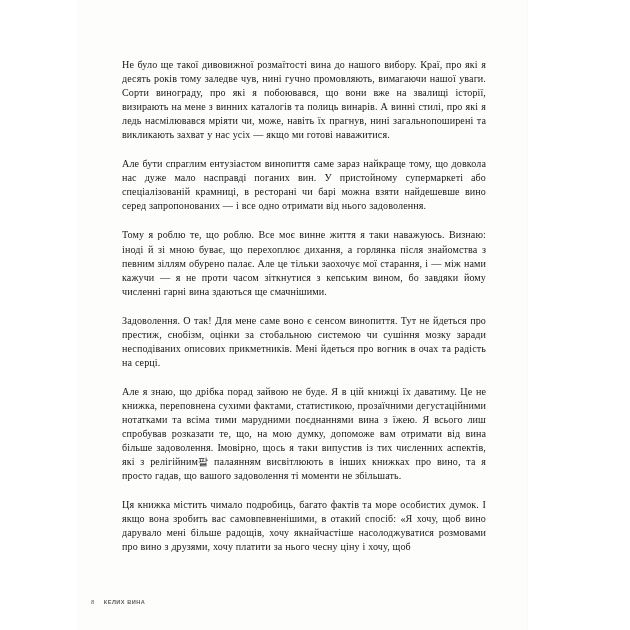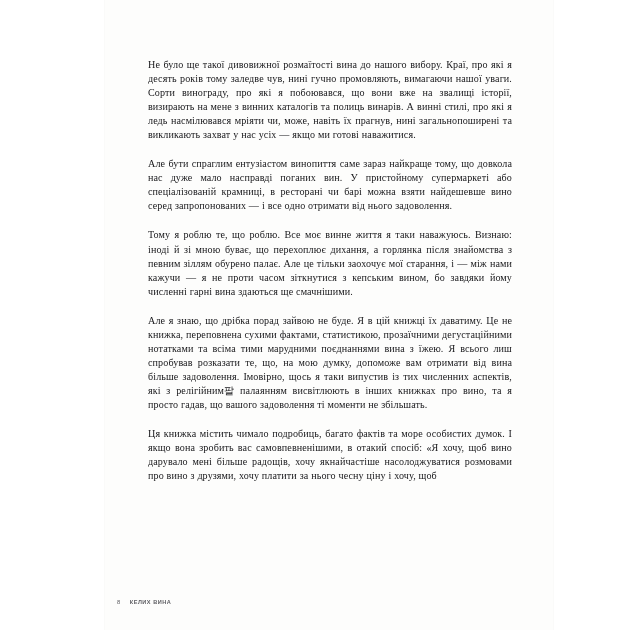--- a/index.html
+++ b/index.html
@@ -9,21 +9,21 @@
   }
   body {
     width: 630px;
     height: 630px;
     background: #ffffff;
     font-family: "Liberation Serif", "DejaVu Serif", serif;
     overflow: hidden;
   }
   .page-sheet {
     position: absolute;
-    left: 104px;
+    left: 78px;
     top: 0;
     width: 450px;
     height: 630px;
     background: #fdfdfc;
     box-shadow: 0 0 0 0 transparent;
   }
   .page-sheet::before {
     content: "";
     position: absolute;
     left: 0; top: 0;
@@ -81,20 +81,21 @@
 </style>
 </head>
 <body>
 
 <div class="page-sheet">
 
   <div class="text-column">
     <p class="body-paragraph">Не було ще такої дивовижної розмаїтості вина до нашого вибору. Краї, про які я десять років тому заледве чув, нині гучно промовляють, вимагаючи нашої уваги. Сорти винограду, про які я побоювався, що вони вже на звалищі історії, визирають на мене з винних каталогів та полиць винарів. А винні стилі, про які я ледь насмілювався мріяти чи, може, навіть їх прагнув, нині загальнопоширені та викликають захват у нас усіх — якщо ми готові наважитися.</p>
     <p class="body-paragraph">Але бути спраглим ентузіастом винопиття саме зараз найкраще тому, що довкола нас дуже мало насправді поганих вин. У пристойному супермаркеті або спеціалізованій крамниці, в ресторані чи барі можна взяти найдешевше вино серед запропонованих — і все одно отримати від нього задоволення.</p>
     <p class="body-paragraph">Тому я роблю те, що роблю. Все моє винне життя я таки наважуюсь. Визнаю: іноді й зі мною буває, що перехоплює дихання, а горлянка після знайомства з певним зіллям обурено палає. Але це тільки заохочує мої старання, і — між нами кажучи — я не проти часом зіткнутися з кепським вином, бо завдяки йому численні гарні вина здаються ще смачнішими.</p>
+    <p class="body-paragraph">Задоволення. О так! Для мене саме воно є сенсом винопиття. Тут не йдеться про престиж, снобізм, оцінки за стобальною системою чи сушіння мозку заради несподіваних описових прикметників. Мені йдеться про вогник в очах та радість на серці.</p>
     <p class="body-paragraph">Але я знаю, що дрібка порад зайвою не буде. Я в цій книжці їх даватиму. Це не книжка, переповнена сухими фактами, статистикою, прозаїчними дегустаційними нотатками та всіма тими марудними поєднаннями вина з їжею. Я всього лиш спробував розказати те, що, на мою думку, допоможе вам отримати від вина більше задоволення. Імовірно, щось я таки випустив із тих численних аспектів, які з релігійним팔 палаянням висвітлюють в інших книжках про вино, та я просто гадав, що вашого задоволення ті моменти не збільшать.</p>
     <p class="body-paragraph">Ця книжка містить чимало подробиць, багато фактів та море особистих думок. І якщо вона зробить вас самовпевненішими, в отакий спосіб: «Я хочу, щоб вино дарувало мені більше радощів, хочу якнайчастіше насолоджуватися розмовами про вино з друзями, хочу платити за нього чесну ціну і хочу, щоб</p>
   </div>
 
   <div class="page-footer">
     <span class="folio-number">8</span>
     <span class="running-head">Келих вина</span>
   </div>
 
 </div>

